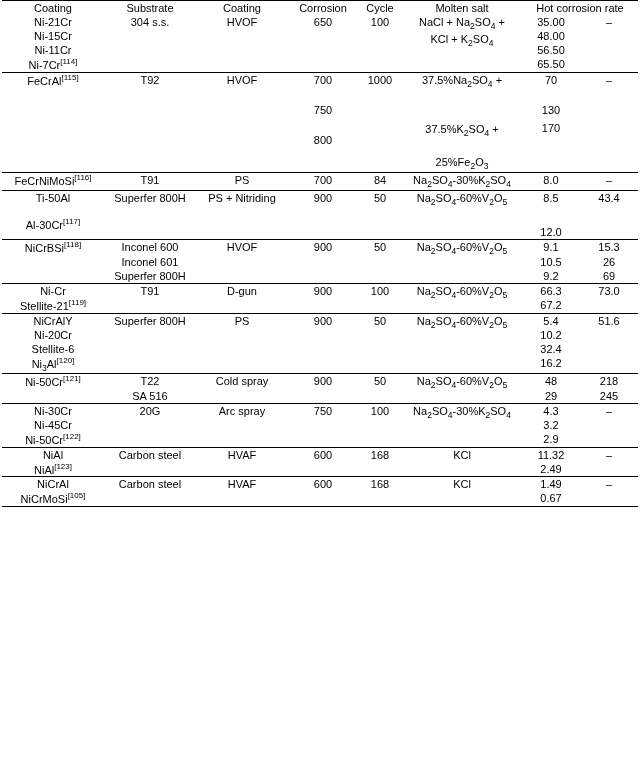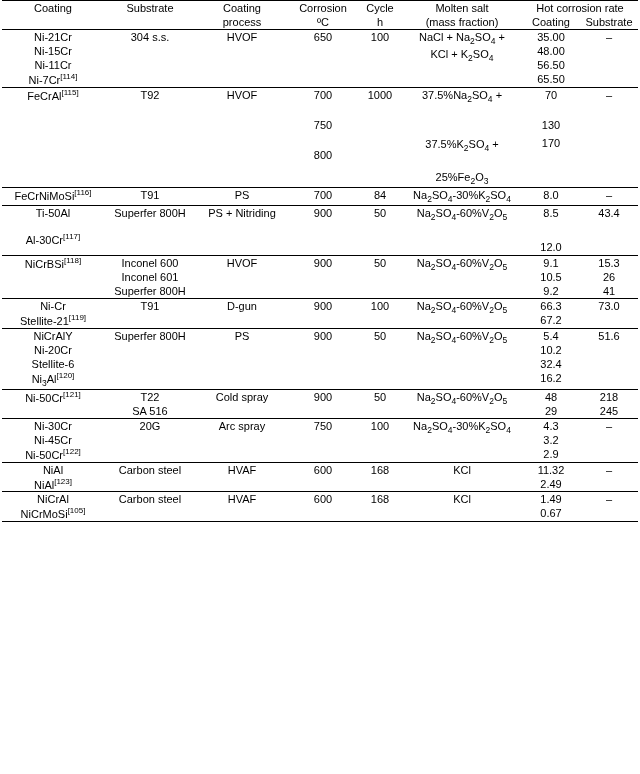--- a/index.html
+++ b/index.html
@@ -79,30 +79,20 @@
 
       <tr class="rule-top hdr-main-row">
         <td class="hdr-cell" rowspan="1">Coating</td>
         <td class="hdr-cell">Substrate</td>
         <td class="hdr-cell">Coating</td>
         <td class="hdr-cell">Corrosion</td>
         <td class="hdr-cell">Cycle</td>
         <td class="hdr-cell">Molten salt</td>
         <td class="hdr-cell" colspan="2">Hot corrosion rate</td>
       </tr>
-      <tr class="rule-bot">
-        <td></td>
-        <td></td>
-        <td class="hdr-sub">process</td>
-        <td class="hdr-sub">ºC</td>
-        <td class="hdr-sub">h</td>
-        <td class="hdr-sub">(mass fraction)</td>
-        <td class="hdr-sub">Coating</td>
-        <td class="hdr-sub">Substrate</td>
-      </tr>
 
       <tr class="grp">
         <td class="pad-cell">
           <span class="cellline">Ni-21Cr</span>
           <span class="cellline">Ni-15Cr</span>
           <span class="cellline">Ni-11Cr</span>
           <span class="cellline">Ni-7Cr<span class="sup">[114]</span></span>
         </td>
         <td class="pad-cell">
           <span class="cellline">304 s.s.</span>
@@ -242,21 +232,21 @@
           <span class="cellline">Na<span class="sub-sm">2</span>SO<span class="sub-sm">4</span>-60%V<span class="sub-sm">2</span>O<span class="sub-sm">5</span></span>
         </td>
         <td class="pad-cell">
           <span class="cellline">9.1</span>
           <span class="cellline">10.5</span>
           <span class="cellline">9.2</span>
         </td>
         <td class="pad-cell">
           <span class="cellline">15.3</span>
           <span class="cellline">26</span>
-          <span class="cellline">41</span>
+          <span class="cellline">69</span>
         </td>
       </tr>
 
       <tr class="grp">
         <td class="pad-cell">
           <span class="cellline">Ni-Cr</span>
           <span class="cellline">Stellite-21<span class="sup">[119]</span></span>
         </td>
         <td class="pad-cell">
           <span class="cellline">T91</span>

